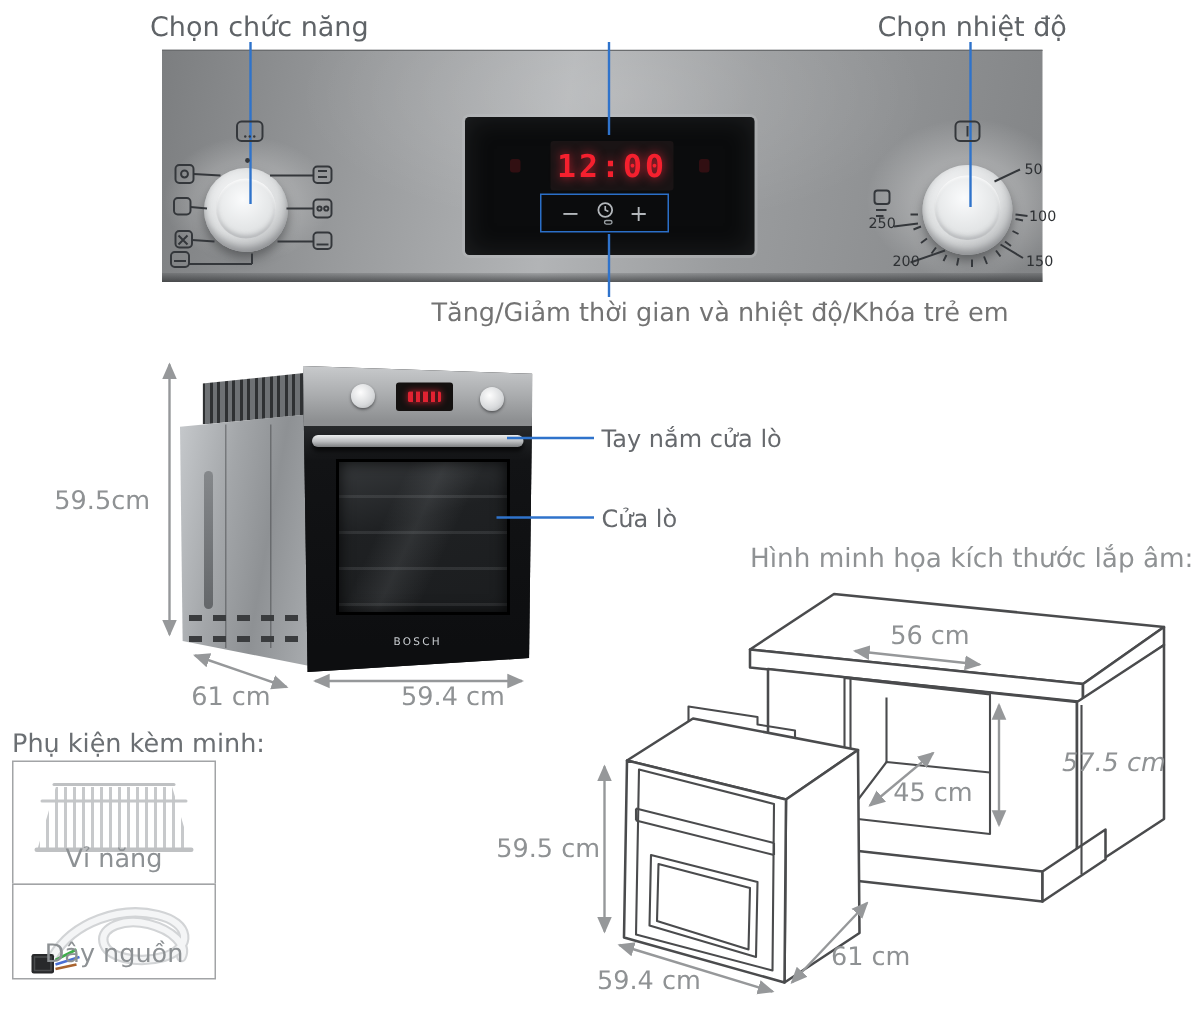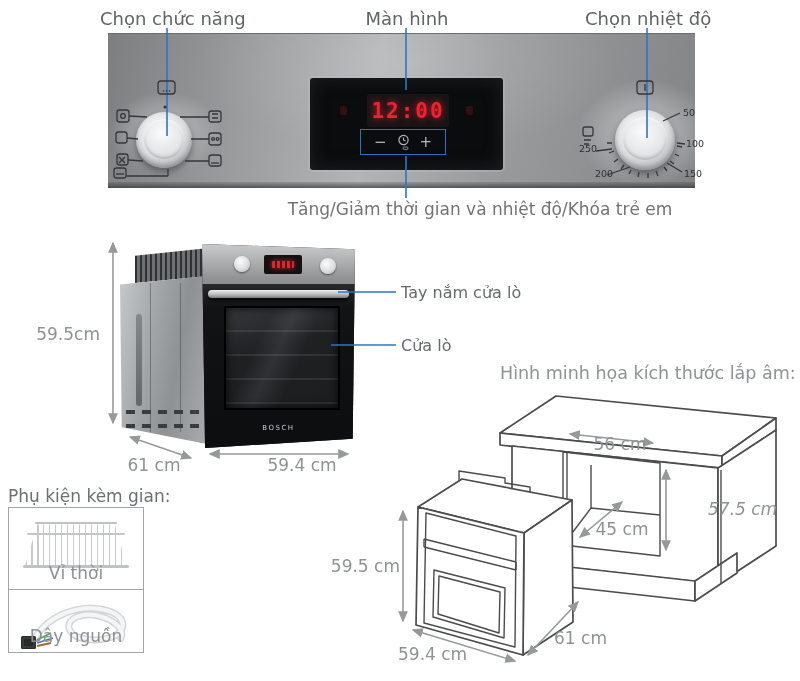--- a/index.html
+++ b/index.html
@@ -85,21 +85,20 @@
   .rack-bar1{position:absolute;left:11%;right:11%;top:4px;height:2px;background:#bfc1c3;border-radius:2px;}
   .rack-bar2{position:absolute;left:4%;right:4%;top:15px;height:2px;background:#c4c6c8;border-radius:2px;}
   .rack-bar3{position:absolute;left:0;right:0;bottom:0;height:3px;background:#bfc1c3;border-radius:2px;}
 </style>
 </head>
 <body>
 
 <div class="canvas">
 
   <div class="lbl center" style="left:100px;top:8px;width:136px;">Chọn chức năng</div>
-  <div class="lbl center" style="left:352px;top:8px;width:110px;">Màn hình</div>
   <div class="lbl center" style="left:585px;top:8px;width:125px;">Chọn nhiệt độ</div>
 
   <div class="panel">
     <div class="knob" style="left:28px;top:79px;width:56px;height:56px;"></div>
     <div class="knob" style="left:507px;top:77px;width:60px;height:60px;"></div>
     <div class="display">
       <div class="ghost" style="left:30px;"></div>
       <div class="ghost" style="right:30px;"></div>
       <div class="clock-window">
         <span class="clock-text">12:00</span>
@@ -248,37 +247,37 @@
   <div class="dim center" style="left:284px;top:199px;width:392px;color:#737373;">Tăng/Giảm thời gian và nhiệt độ/Khóa trẻ em</div>
 
   <div class="dim right" style="left:36px;top:324px;width:64px;">59.5cm</div>
   <div class="dim center" style="left:126px;top:455px;width:56px;">61 cm</div>
   <div class="dim center" style="left:266px;top:455px;width:72px;">59.4 cm</div>
 
   <div class="note" style="left:401px;top:283px;">Tay nắm cửa lò</div>
   <div class="note" style="left:401px;top:336px;">Cửa lò</div>
 
   <div class="dim" style="left:500px;top:363px;font-size:17.5px;">Hình minh họa kích thước lắp âm:</div>
-  <div class="dim center" style="left:588px;top:434px;width:64px;">56 cm</div>
+  <div class="dim center" style="left:588px;top:414px;width:64px;">56 cm</div>
   <div class="dim" style="left:708px;top:499px;font-style:italic;">57.5 cm</div>
   <div class="dim center" style="left:594px;top:519px;width:56px;">45 cm</div>
   <div class="dim right" style="left:330px;top:556px;width:70px;">59.5 cm</div>
   <div class="dim" style="left:398px;top:644px;">59.4 cm</div>
   <div class="dim" style="left:554px;top:628px;">61 cm</div>
 
-  <div class="dim" style="left:8px;top:486px;color:#6b6f73;font-size:17px;">Phụ kiện kèm gian:</div>
+  <div class="dim" style="left:8px;top:486px;color:#6b6f73;font-size:17px;">Phụ kiện kèm minh:</div>
 
   <div class="acc-cell" style="left:8px;top:507px;width:136px;height:83px;">
     <div class="rack">
       <div class="rack-lines"></div>
         <div class="rack-bar1"></div>
         <div class="rack-bar2"></div>
         <div class="rack-bar3"></div>
     </div>
-    <div class="acc-label">Vỉ thời</div>
+    <div class="acc-label">Vỉ năng</div>
   </div>
 
   <div class="acc-cell" style="left:8px;top:589px;width:136px;height:64px;">
     <svg width="126" height="54" style="position:absolute;left:4px;top:6px;" viewBox="0 0 126 54">
       <path d="M22,42 C36,18 68,8 92,14 C114,19 116,36 96,42 C78,47 58,42 56,32 C54,22 70,16 86,20 C102,24 112,34 108,42" fill="none" stroke="#d2d4d6" stroke-width="7" stroke-linecap="round"></path>
       <path d="M22,42 C36,18 68,8 92,14 C114,19 116,36 96,42 C78,47 58,42 56,32 C54,22 70,16 86,20 C102,24 112,34 108,42" fill="none" stroke="#f4f5f6" stroke-width="4.2" stroke-linecap="round"></path>
       <path d="M24,44 L38,37" stroke="#3fae4a" stroke-width="1.8" fill="none"></path>
       <path d="M24,47 L40,42" stroke="#4a6fd4" stroke-width="1.8" fill="none"></path>
       <path d="M24,50 L38,47" stroke="#a9642f" stroke-width="1.8" fill="none"></path>
       <rect x="8" y="40" width="15" height="13" rx="1.5" fill="#28292b"></rect>

